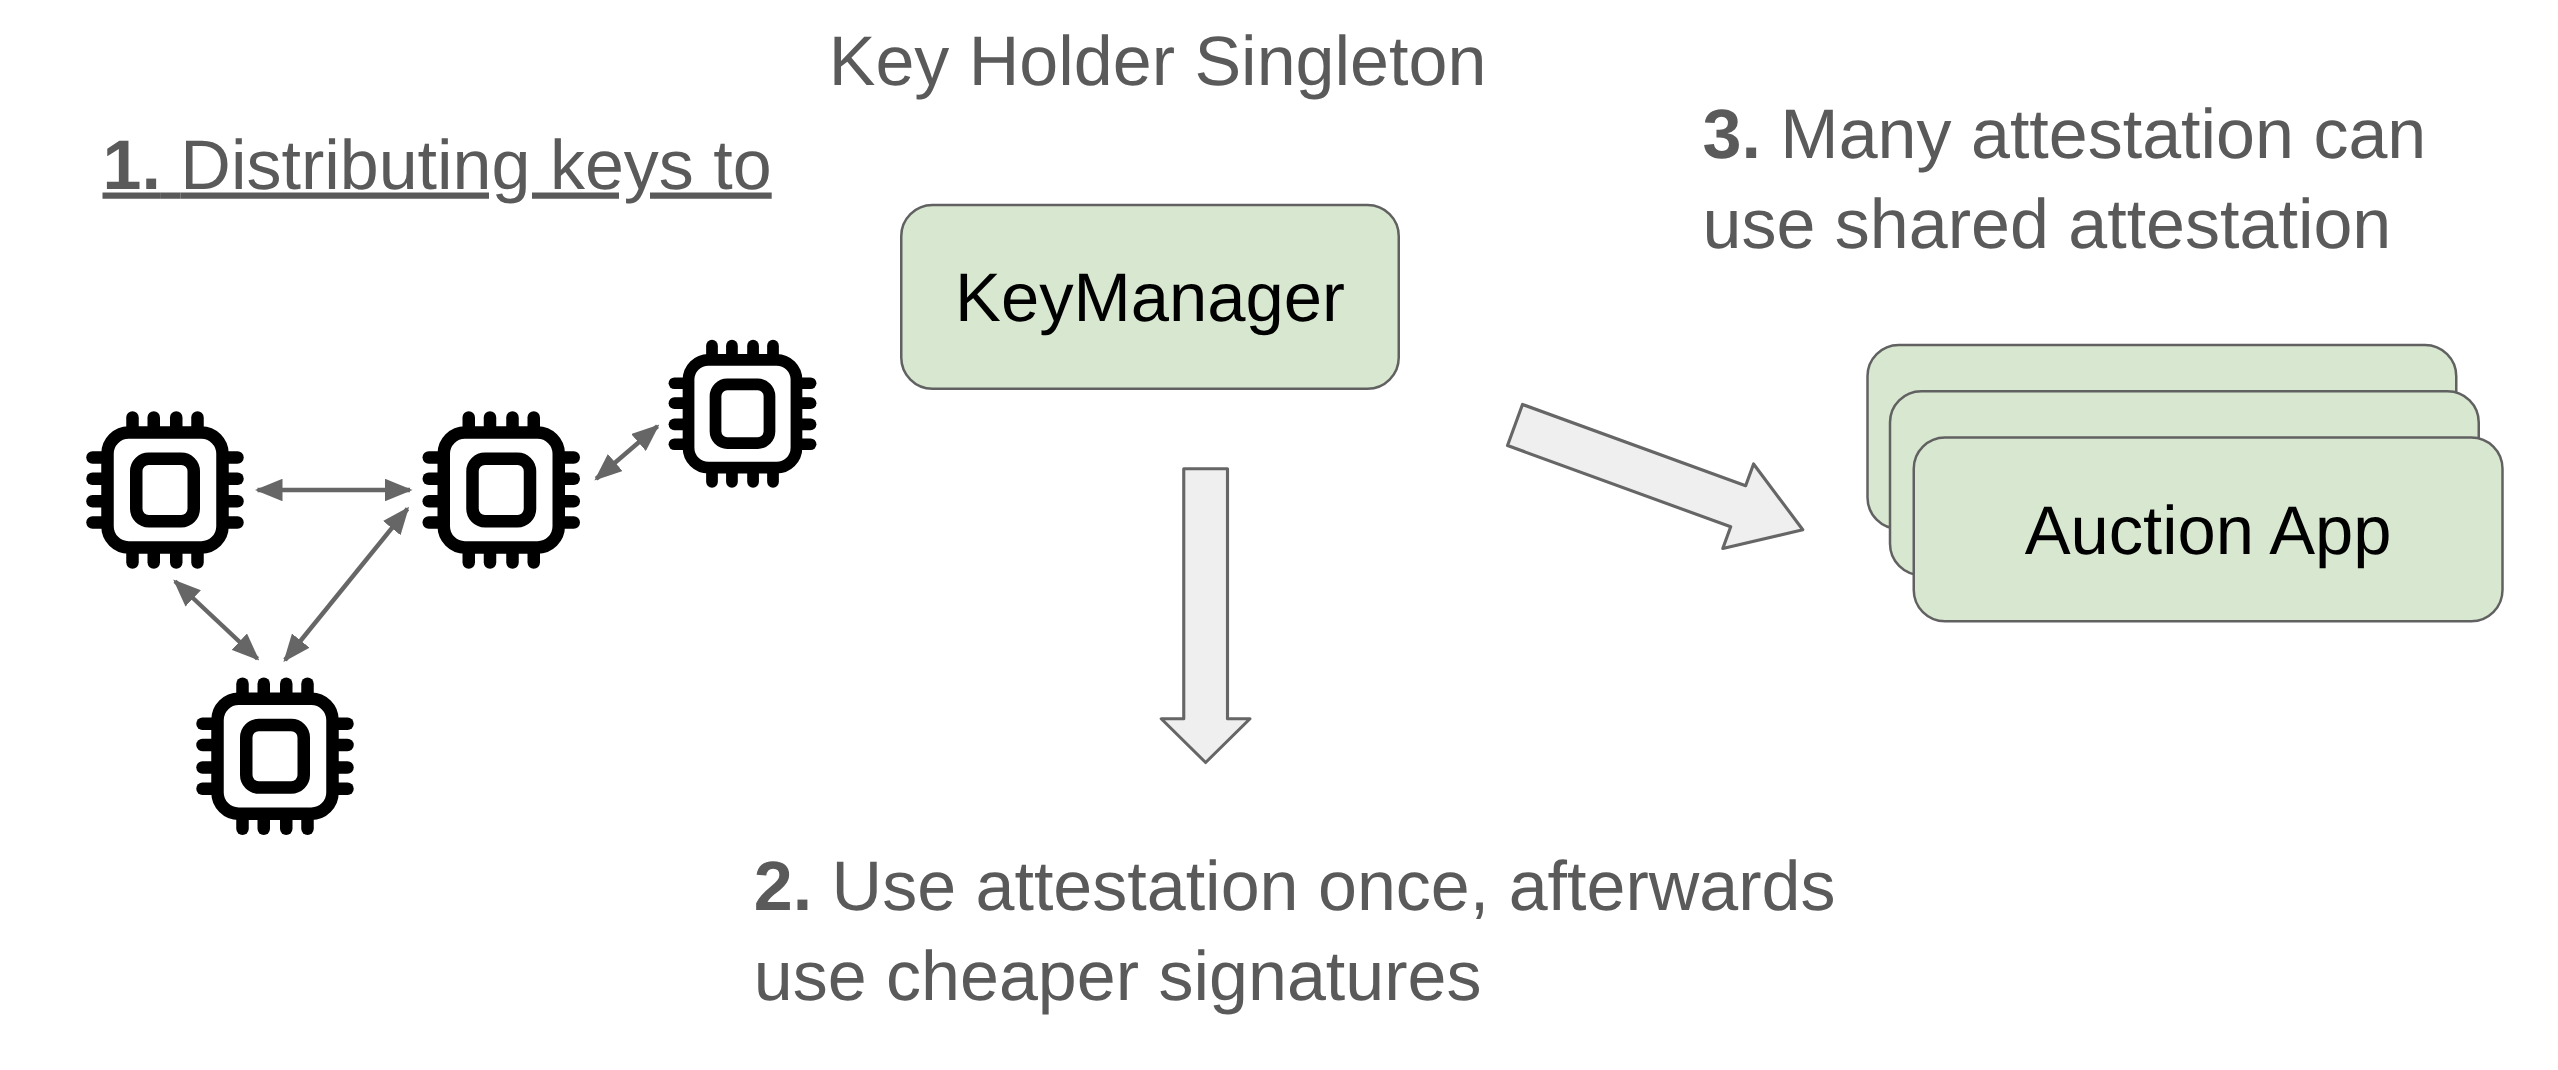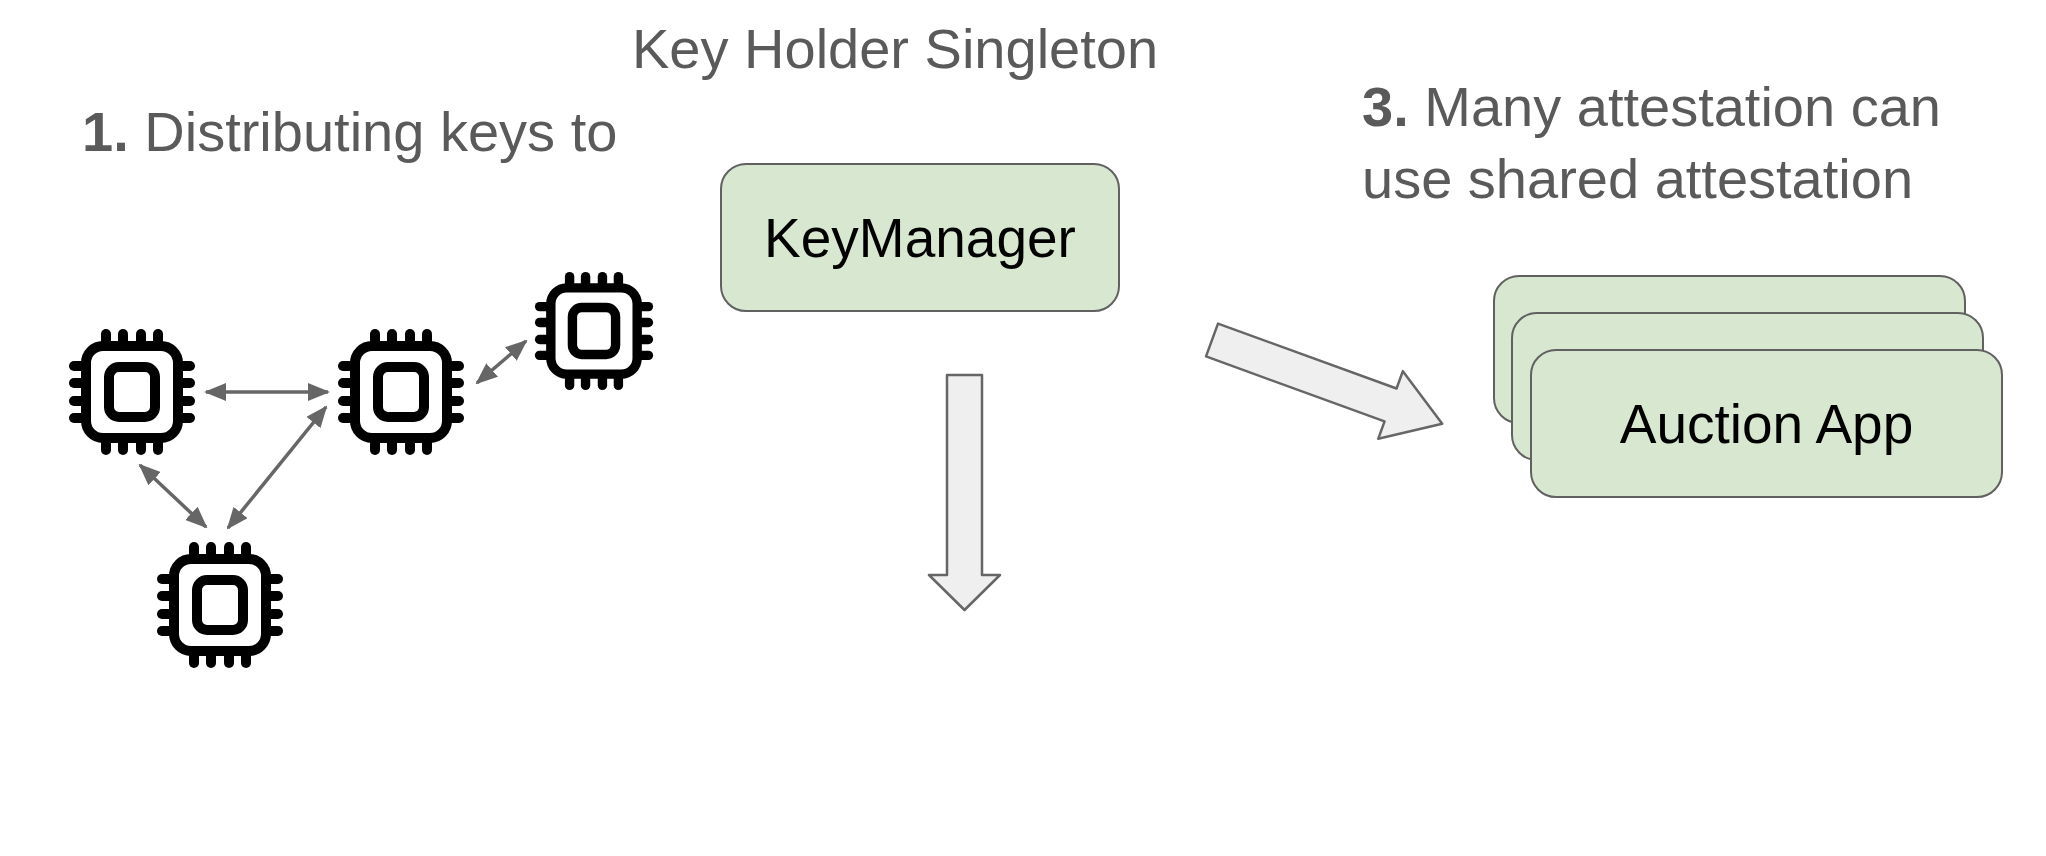--- a/index.html
+++ b/index.html
@@ -5,26 +5,26 @@
   html,body{margin:0;padding:0;background:#fff;}
   .canvas{
     position:relative;
     width:2046px;height:856px;
     background:var(--background,#fff);
     font-family:"Liberation Sans", sans-serif;
     overflow:hidden;
   }
   .gray-text{color:var(--text_gray,#5a5a5a);}
   .title{
-    position:absolute;left:632px;top:13px;width:700px;
-    font-size:56px;line-height:72px;white-space:nowrap;
+    position:absolute;left:576px;top:13px;width:700px;
+    font-size:56px;line-height:72px;text-align:center;white-space:nowrap;
   }
   .note{position:absolute;font-size:56px;line-height:72px;}
   .note b{font-weight:bold;}
-  .note-1{left:82px;top:96px;}
+  .note-1{left:82px;top:96px;text-decoration:underline;}
   .note-2{left:603px;top:673px;}
   .note-3{left:1362px;top:71px;}
   .node{
     position:absolute;
     background:var(--node_fill,#d8e7d0);
     border:2.5px solid var(--node_border,#616161);
     border-radius:26px;
     display:flex;align-items:center;justify-content:center;
     font-size:55px;color:var(--text_black,#000);
     box-sizing:border-box;
@@ -96,20 +96,25 @@
     <use href="#chip" x="155" y="540" width="130" height="130" class="chip"></use>
   </svg>
 
   <div class="title gray-text">Key Holder Singleton</div>
 
   <div class="note note-1 gray-text">
     <b>1.</b>
     <span>Distributing keys to</span><br>
   </div>
 
+  <div class="note note-2 gray-text">
+    <b>2.</b>
+    <span>Use attestation once, afterwards</span><br>
+    <span>use cheaper signatures</span>
+  </div>
 
   <div class="note note-3 gray-text">
     <b>3.</b>
     <span>Many attestation can</span><br>
     <span>use shared attestation</span>
   </div>
 
   <div class="node keymanager">
     <span>KeyManager</span>
   </div>

